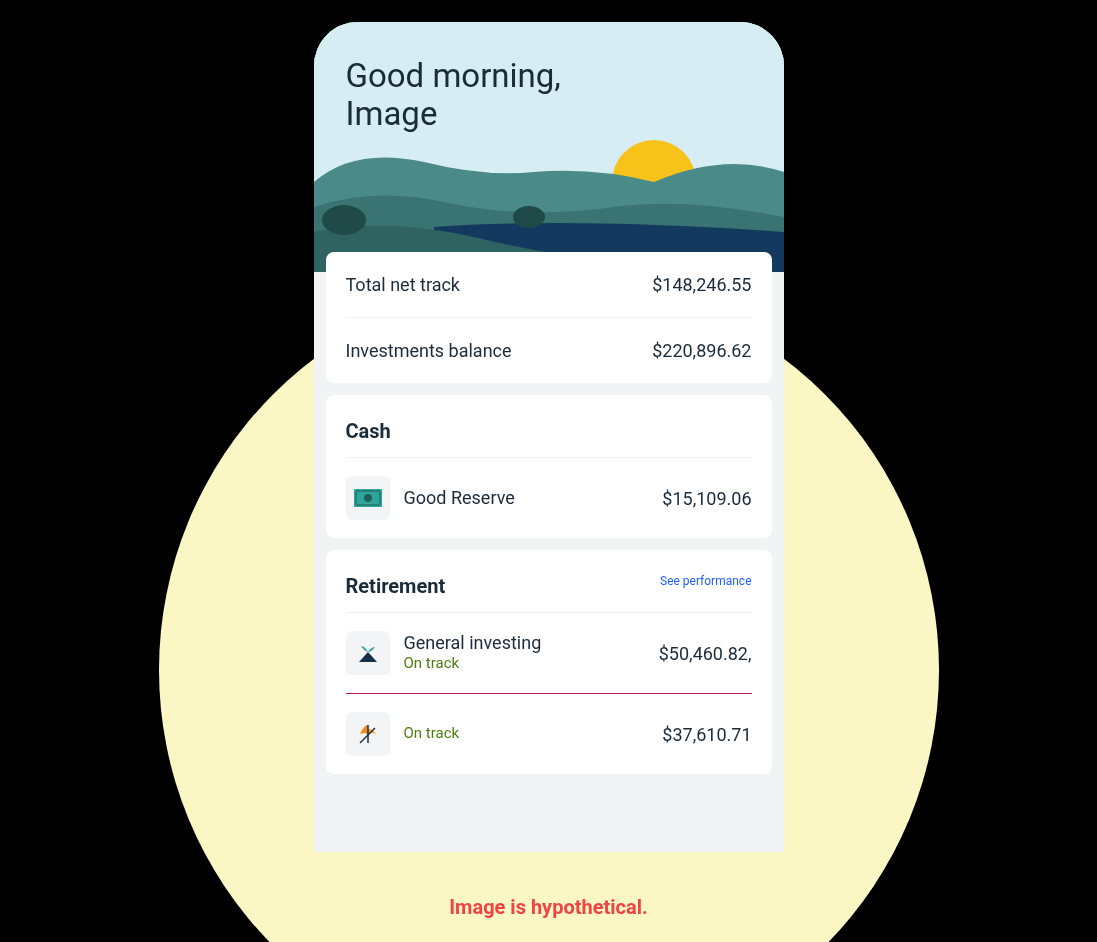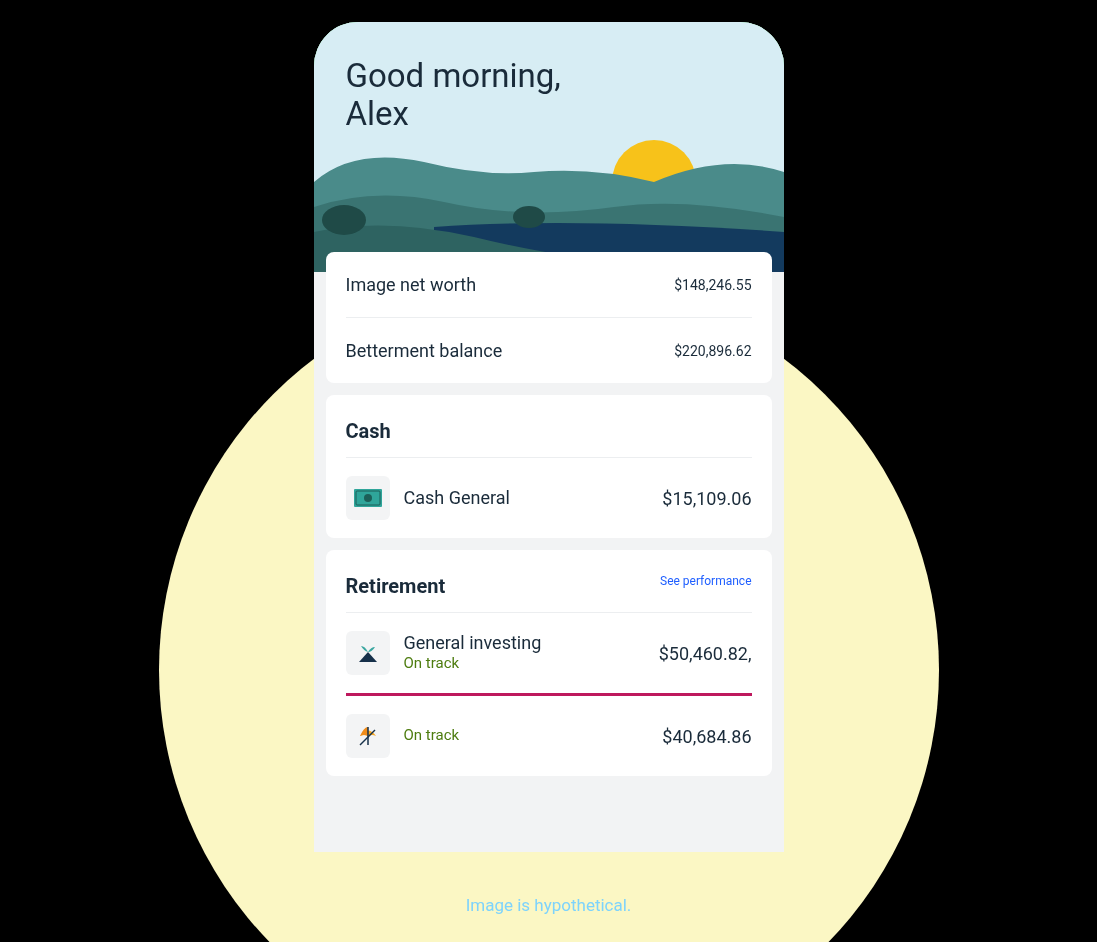--- a/index.html
+++ b/index.html
@@ -59,57 +59,58 @@
   }
   .card.first { margin-top: -20px; position: relative; z-index: 4; }
   .row {
     display: flex;
     justify-content: space-between;
     align-items: center;
     padding: 22px 0;
   }
   .row + .row { border-top: 1px solid #eceef0; }
   .row-label { font-size: 18px; color: #1a2b3a; }
-  .row-value { font-size: 14px; color: #1a2b3a; }
+  .row-value { font-size: 18px; color: #1a2b3a; }
   .section-header {
     display: flex;
     justify-content: space-between;
     align-items: flex-start;
     padding: 24px 0 14px 0;
     border-bottom: 1px solid #eceef0;
   }
   .section-title { font-size: 20px; font-weight: 700; color: #1a2b3a; }
   .section-link { font-size: 12px; color: #1f5fff; cursor: pointer; }
   .item-row {
     display: flex;
     align-items: center;
     padding: 18px 0;
-    border-bottom: 3px solid #be185d;
+    border-bottom: 1px solid #be185d;
     gap: 14px;
   }
   .item-row:last-child { border-bottom: none; }
   .item-icon {
     width: 44px; height: 44px;
     border-radius: 6px;
     background: #f3f4f5;
     display: flex; align-items: center; justify-content: center;
     flex-shrink: 0;
   }
   .item-text { flex: 1; }
   .item-name { font-size: 18px; color: #1a2b3a; line-height: 1.2; }
   .item-status { font-size: 15px; color: #4d7c0f; line-height: 1.3; }
   .item-amount { font-size: 18px; color: #1a2b3a; white-space: nowrap; }
   .caption {
     position: absolute;
     left: 0; right: 0;
     top: 895px;
     text-align: center;
-    color: #7dd3fc;
-    font-size: 17px;
+    color: #ef4444;
+    font-size: 20px;
     z-index: 5;
+    font-weight: bold;
   }
 </style>
 </head>
 <body>
 
 <div class="backdrop-circle"></div>
 
 <div class="phone">
 
   <div class="hero">
@@ -118,49 +119,49 @@
       <circle cx="340" cy="160" r="42" fill="#f7c21a"></circle>
       <path d="M0,160 Q40,125 110,140 Q170,155 220,150 Q280,145 340,160 Q410,130 470,150 L470,250 L0,250 Z" fill="#4a8b8a"></path>
       <path d="M0,185 Q60,165 130,180 Q210,198 300,185 Q370,175 470,195 L470,250 L0,250 Z" fill="#3a7472"></path>
       <path d="M120,205 Q260,195 470,210 L470,250 L120,250 Z" fill="#133a5e"></path>
       <path d="M0,210 Q70,195 160,215 Q200,225 260,235 L260,250 L0,250 Z" fill="#2e6361"></path>
       <ellipse cx="30" cy="198" rx="22" ry="15" fill="#1f4a47"></ellipse>
       <ellipse cx="215" cy="195" rx="16" ry="11" fill="#1f4a47"></ellipse>
     </svg>
     <div class="greeting">
       <div>Good morning,</div>
-      <div>Alex</div>
+      <div>Image</div>
     </div>
   </div>
 
   <div class="card first">
     <div class="row">
-      <span class="row-label">Image net worth</span>
+      <span class="row-label">Total net track</span>
       <span class="row-value">$148,246.55</span>
     </div>
     <div class="row">
-      <span class="row-label">Betterment balance</span>
+      <span class="row-label">Investments balance</span>
       <span class="row-value">$220,896.62</span>
     </div>
   </div>
 
   <div class="card">
     <div class="section-header">
       <span class="section-title">Cash</span>
     </div>
     <div class="item-row">
       <div class="item-icon">
         <svg width="28" height="18" viewBox="0 0 28 18">
           <rect x="0" y="0" width="28" height="18" rx="1" fill="#2fa59a"></rect>
           <rect x="2" y="2" width="24" height="14" rx="1" fill="none" stroke="#1c5f58" stroke-width="1"></rect>
           <circle cx="14" cy="9" r="4" fill="#1c5f58"></circle>
         </svg>
       </div>
       <div class="item-text">
-        <div class="item-name">Cash General</div>
+        <div class="item-name">Good Reserve</div>
       </div>
       <div class="item-amount">$15,109.06</div>
     </div>
   </div>
 
   <div class="card">
     <div class="section-header">
       <span class="section-title">Retirement</span>
       <span class="section-link">See performance</span>
     </div>
@@ -183,19 +184,19 @@
         <svg width="26" height="26" viewBox="0 0 26 26">
           <path d="M5 13 Q13 2 21 13 Q17 11 13 13 Q9 11 5 13 Z" fill="#f5a623"></path>
           <path d="M13 13 Q9 11 5 13 Q9 4 13 4 Z" fill="#f08c1a"></path>
           <line x1="13" y1="4" x2="13" y2="22" stroke="#16304a" stroke-width="1.5"></line>
           <line x1="5" y1="22" x2="20" y2="7" stroke="#16304a" stroke-width="1.5"></line>
         </svg>
       </div>
       <div class="item-text">
         <div class="item-status">On track</div>
       </div>
-      <div class="item-amount">$40,684.86</div>
+      <div class="item-amount">$37,610.71</div>
     </div>
   </div>
 
 </div>
 
 <div class="caption">Image is hypothetical.</div>
 
 </body></html>

